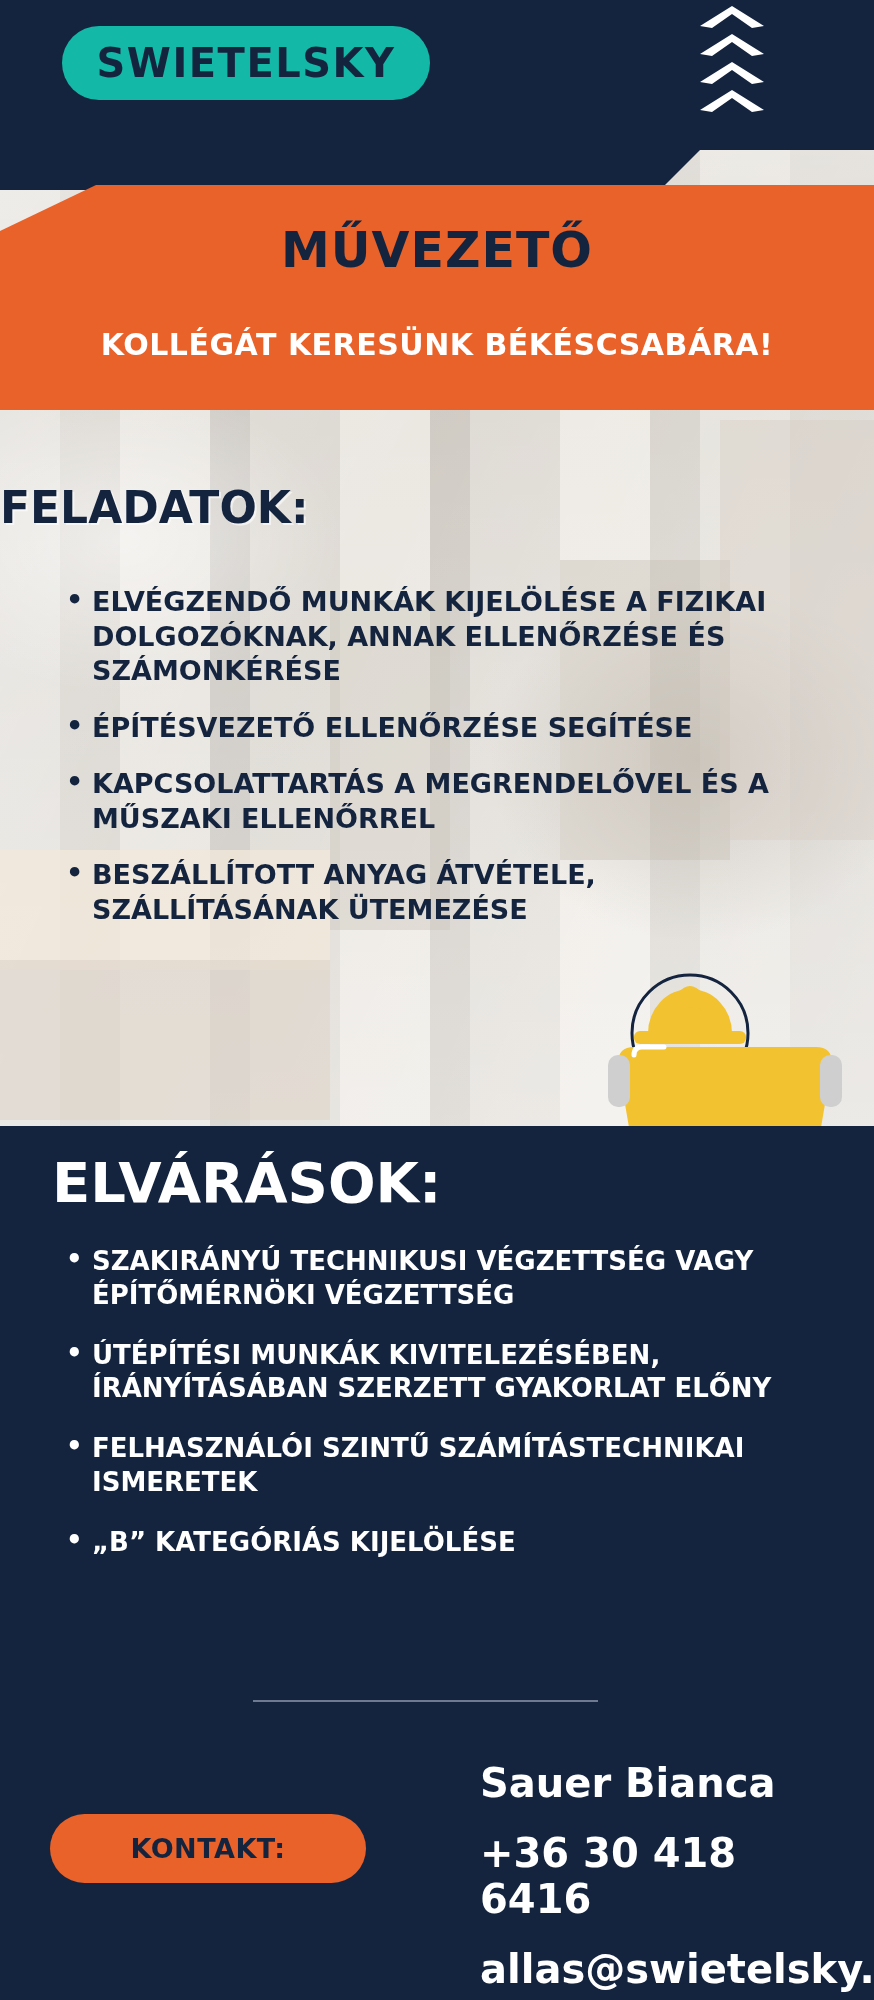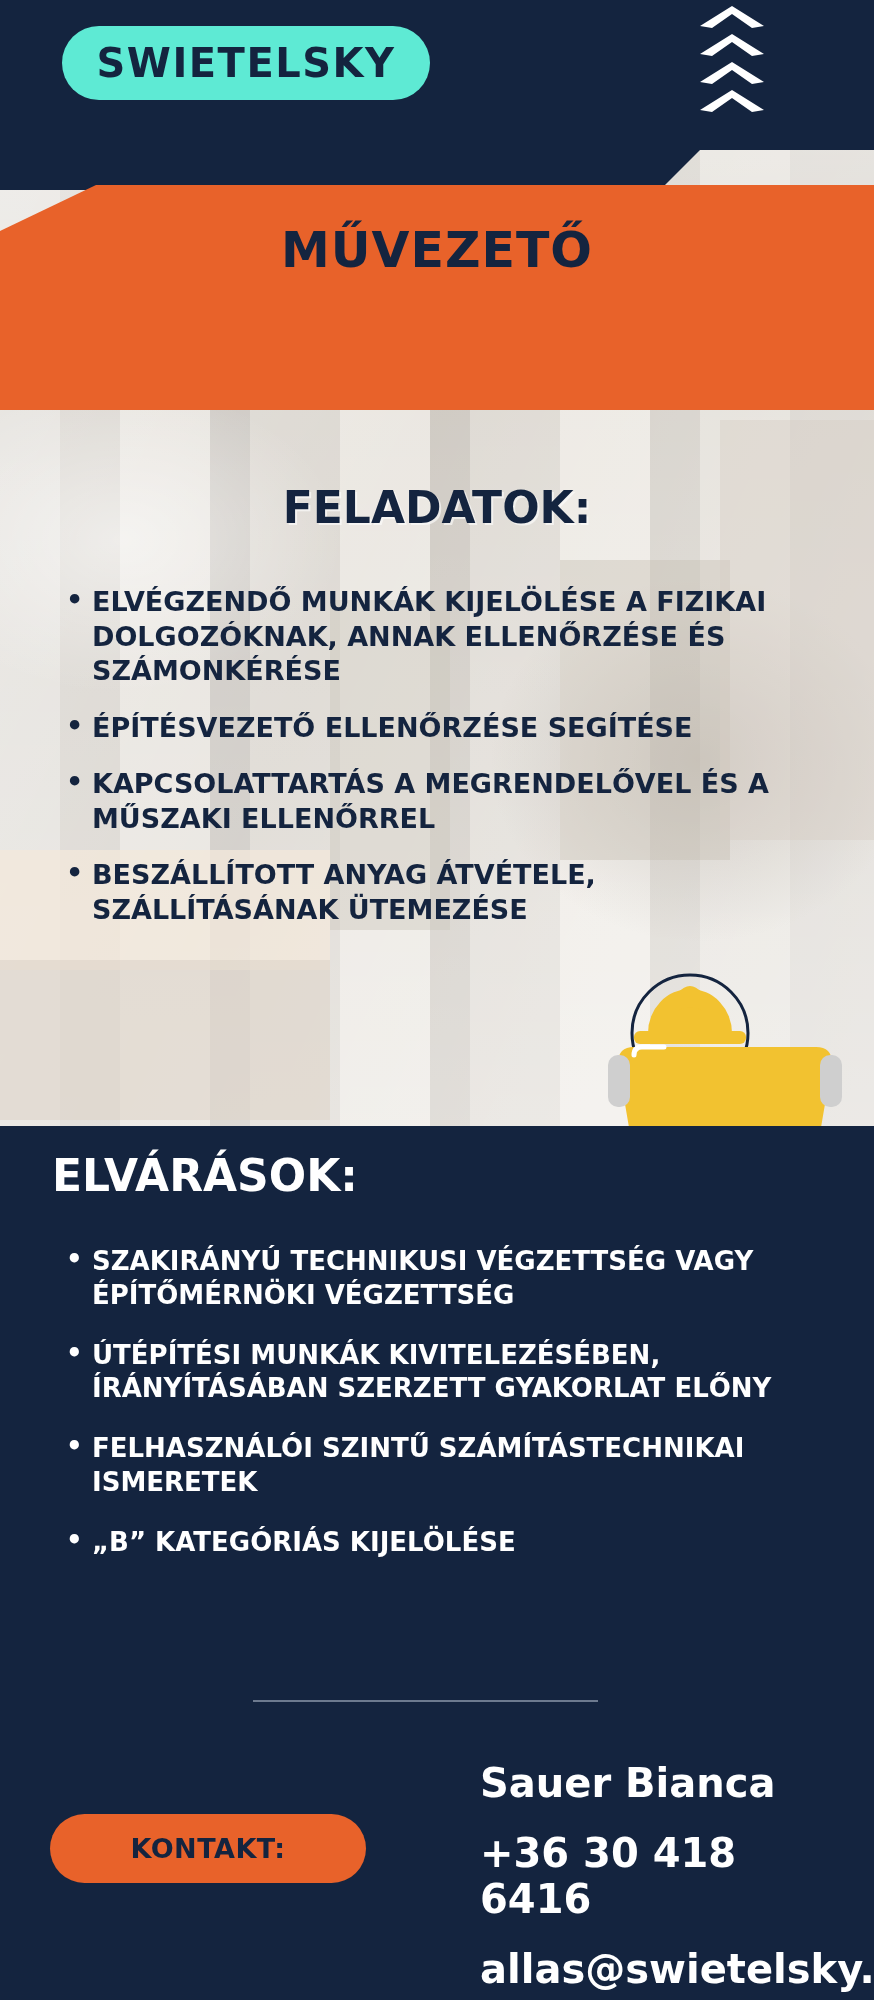--- a/index.html
+++ b/index.html
@@ -66,21 +66,21 @@
     position: absolute;
     left: 0; top: 0;
     width: 874px; height: 190px;
     background: #14243f;
     clip-path: polygon(0 0, 874px 0, 874px 150px, 700px 150px, 660px 190px, 0 190px);
   }
   .logo-pill {
     position: absolute;
     left: 62px; top: 26px;
     width: 368px; height: 74px;
-    background: #5eead4;
+    background: #14b8a6;
     border-radius: 37px;
     display: flex;
     align-items: center;
     justify-content: center;
   }
   .logo-text {
     font-family: "DejaVu Sans", sans-serif;
     font-weight: bold;
     font-size: 40px;
     letter-spacing: 1.5px;
@@ -127,21 +127,20 @@
     font-size: 30px;
     letter-spacing: 0.5px;
     color: #ffffff;
   }
 
   
   .tasks-heading {
     position: absolute;
     left: 0; top: 482px;
     width: 874px;
-    text-align: center;
     font-family: "DejaVu Sans", sans-serif;
     font-weight: bold;
     font-size: 44px;
     color: #14243f;
     text-shadow: 2px 2px 0 rgba(255,255,255,0.6);
   }
   .tasks-list {
     position: absolute;
     left: 58px; top: 585px;
     width: 790px;
@@ -179,21 +178,21 @@
     position: absolute;
     left: 0; top: 1126px;
     width: 874px; height: 874px;
     background: #14243f;
   }
   .req-heading {
     position: absolute;
     left: 52px; top: 1150px;
     font-family: "DejaVu Sans", sans-serif;
     font-weight: bold;
-    font-size: 44px;
+    font-size: 56px;
     color: #ffffff;
   }
   .req-list {
     position: absolute;
     left: 58px; top: 1245px;
     width: 790px;
     margin: 0;
     padding: 0;
     list-style: none;
   }
@@ -289,20 +288,21 @@
     </div>
     <div class="chev" style="top:84px;">
       <svg width="64" height="22" viewBox="0 0 64 22">
           <polygon points="32,0 64,20 52,22 32,8 12,22 0,20" fill="#ffffff"></polygon>
         </svg>
     </div>
   </div>
 
   <div class="orange-band"></div>
   <div class="title-main">MŰVEZETŐ</div>
+  <div class="title-sub">KOLLÉGÁT KERESÜNK BÉKÉSCSABÁRA!</div>
 
   <div class="tasks-heading">FELADATOK:</div>
   <ul class="tasks-list">
     <li>ELVÉGZENDŐ MUNKÁK KIJELÖLÉSE A FIZIKAI DOLGOZÓKNAK, ANNAK ELLENŐRZÉSE ÉS SZÁMONKÉRÉSE</li>
     <li>ÉPÍTÉSVEZETŐ ELLENŐRZÉSE SEGÍTÉSE</li>
     <li>KAPCSOLATTARTÁS A MEGRENDELŐVEL ÉS A MŰSZAKI ELLENŐRREL</li>
     <li>BESZÁLLÍTOTT ANYAG ÁTVÉTELE, SZÁLLÍTÁSÁNAK ÜTEMEZÉSE</li>
   </ul>
 
   <div class="helmet">

